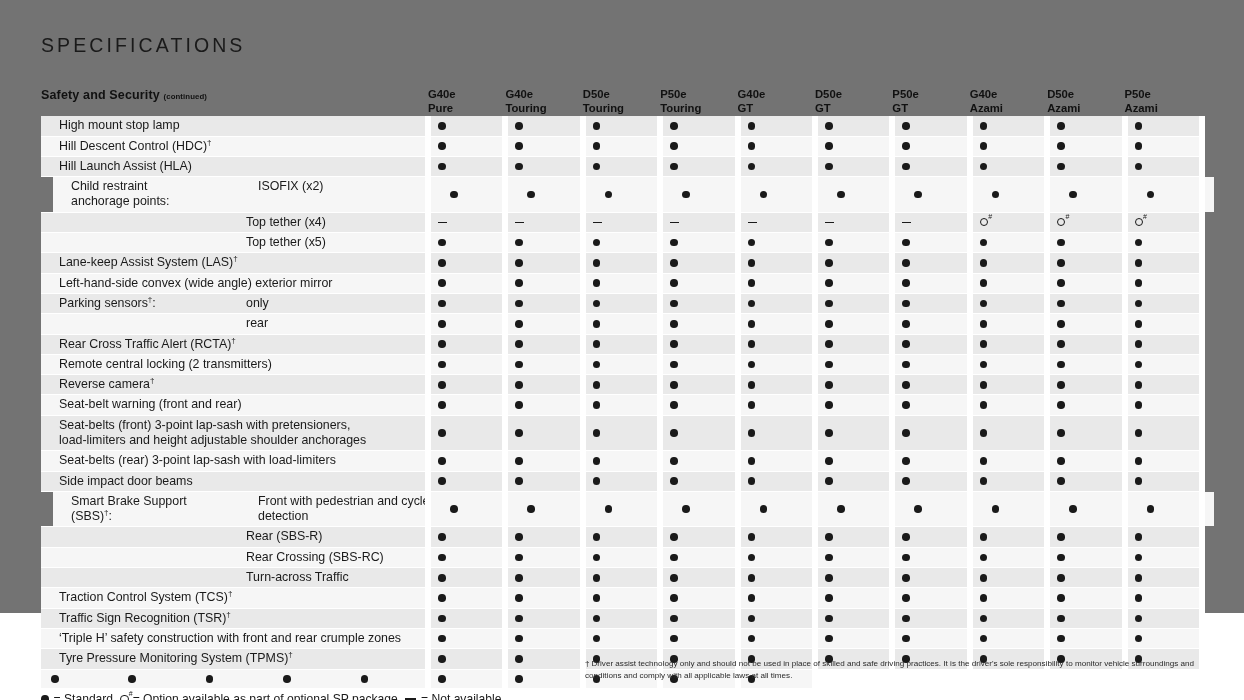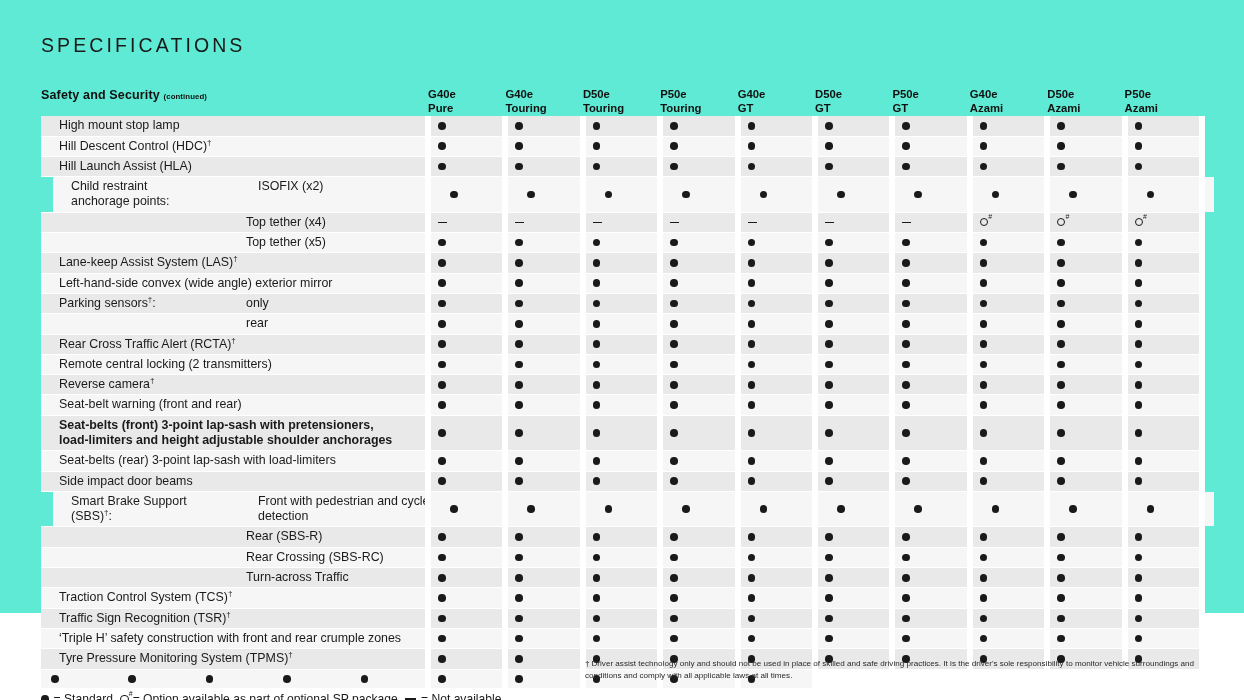--- a/index.html
+++ b/index.html
@@ -7,21 +7,21 @@
     margin: 0; padding: 0;
     width: 1244px; height: 700px;
     background: #ffffff;
     font-family: "Liberation Sans", sans-serif;
     color: #1a1a1a;
     overflow: hidden;
   }
   #page {
     position: relative;
     width: 1244px; height: 613px;
-    background: #5eead4;
+    background: #737373;
   }
 
   
   .page-title {
     position: absolute;
     left: 41px; top: 34px;
     font-size: 19.5px;
     font-weight: 400;
     letter-spacing: 3.1px;
     color: #1a1a1a;
@@ -53,21 +53,20 @@
   .section-head .sh-cont {
     font-size: 7.8px;
     font-weight: bold;
     letter-spacing: 0.1px;
   }
   .col-heads {
     display: flex;
     flex: 1 1 auto;
     align-items: flex-end;
     padding-bottom: 1px;
-    justify-content: flex-end;
   }
   .col-head {
     width: 77.4px;
     flex: 0 0 77.4px;
     font-size: 11.3px;
     font-weight: bold;
     line-height: 14.2px;
     color: #111;
     padding-left: 0px;
   }
@@ -90,21 +89,21 @@
   .lbl-wrap {
     width: 164px;
     flex: 0 0 164px;
     font-size: 12.4px;
     line-height: 15.3px;
     color: #1a1a1a;
     padding: 2px 4px 2px 18px;
     display: flex;
     align-items: center;
   }
-  .lbl-wrap.two-line { align-items: center; padding-top: 2px; font-weight: bold; }
+  .lbl-wrap.two-line { align-items: center; padding-top: 2px; }
   .lbl-wrap.group-top { align-items: flex-start; padding-top: 2px; margin-left: 12px; }
 
   .sub-lbl {
     width: 223px;
     flex: 0 0 223px;
     font-size: 12.4px;
     line-height: 15.3px;
     color: #1a1a1a;
     padding: 2px 4px 2px 41px;
     display: flex;

